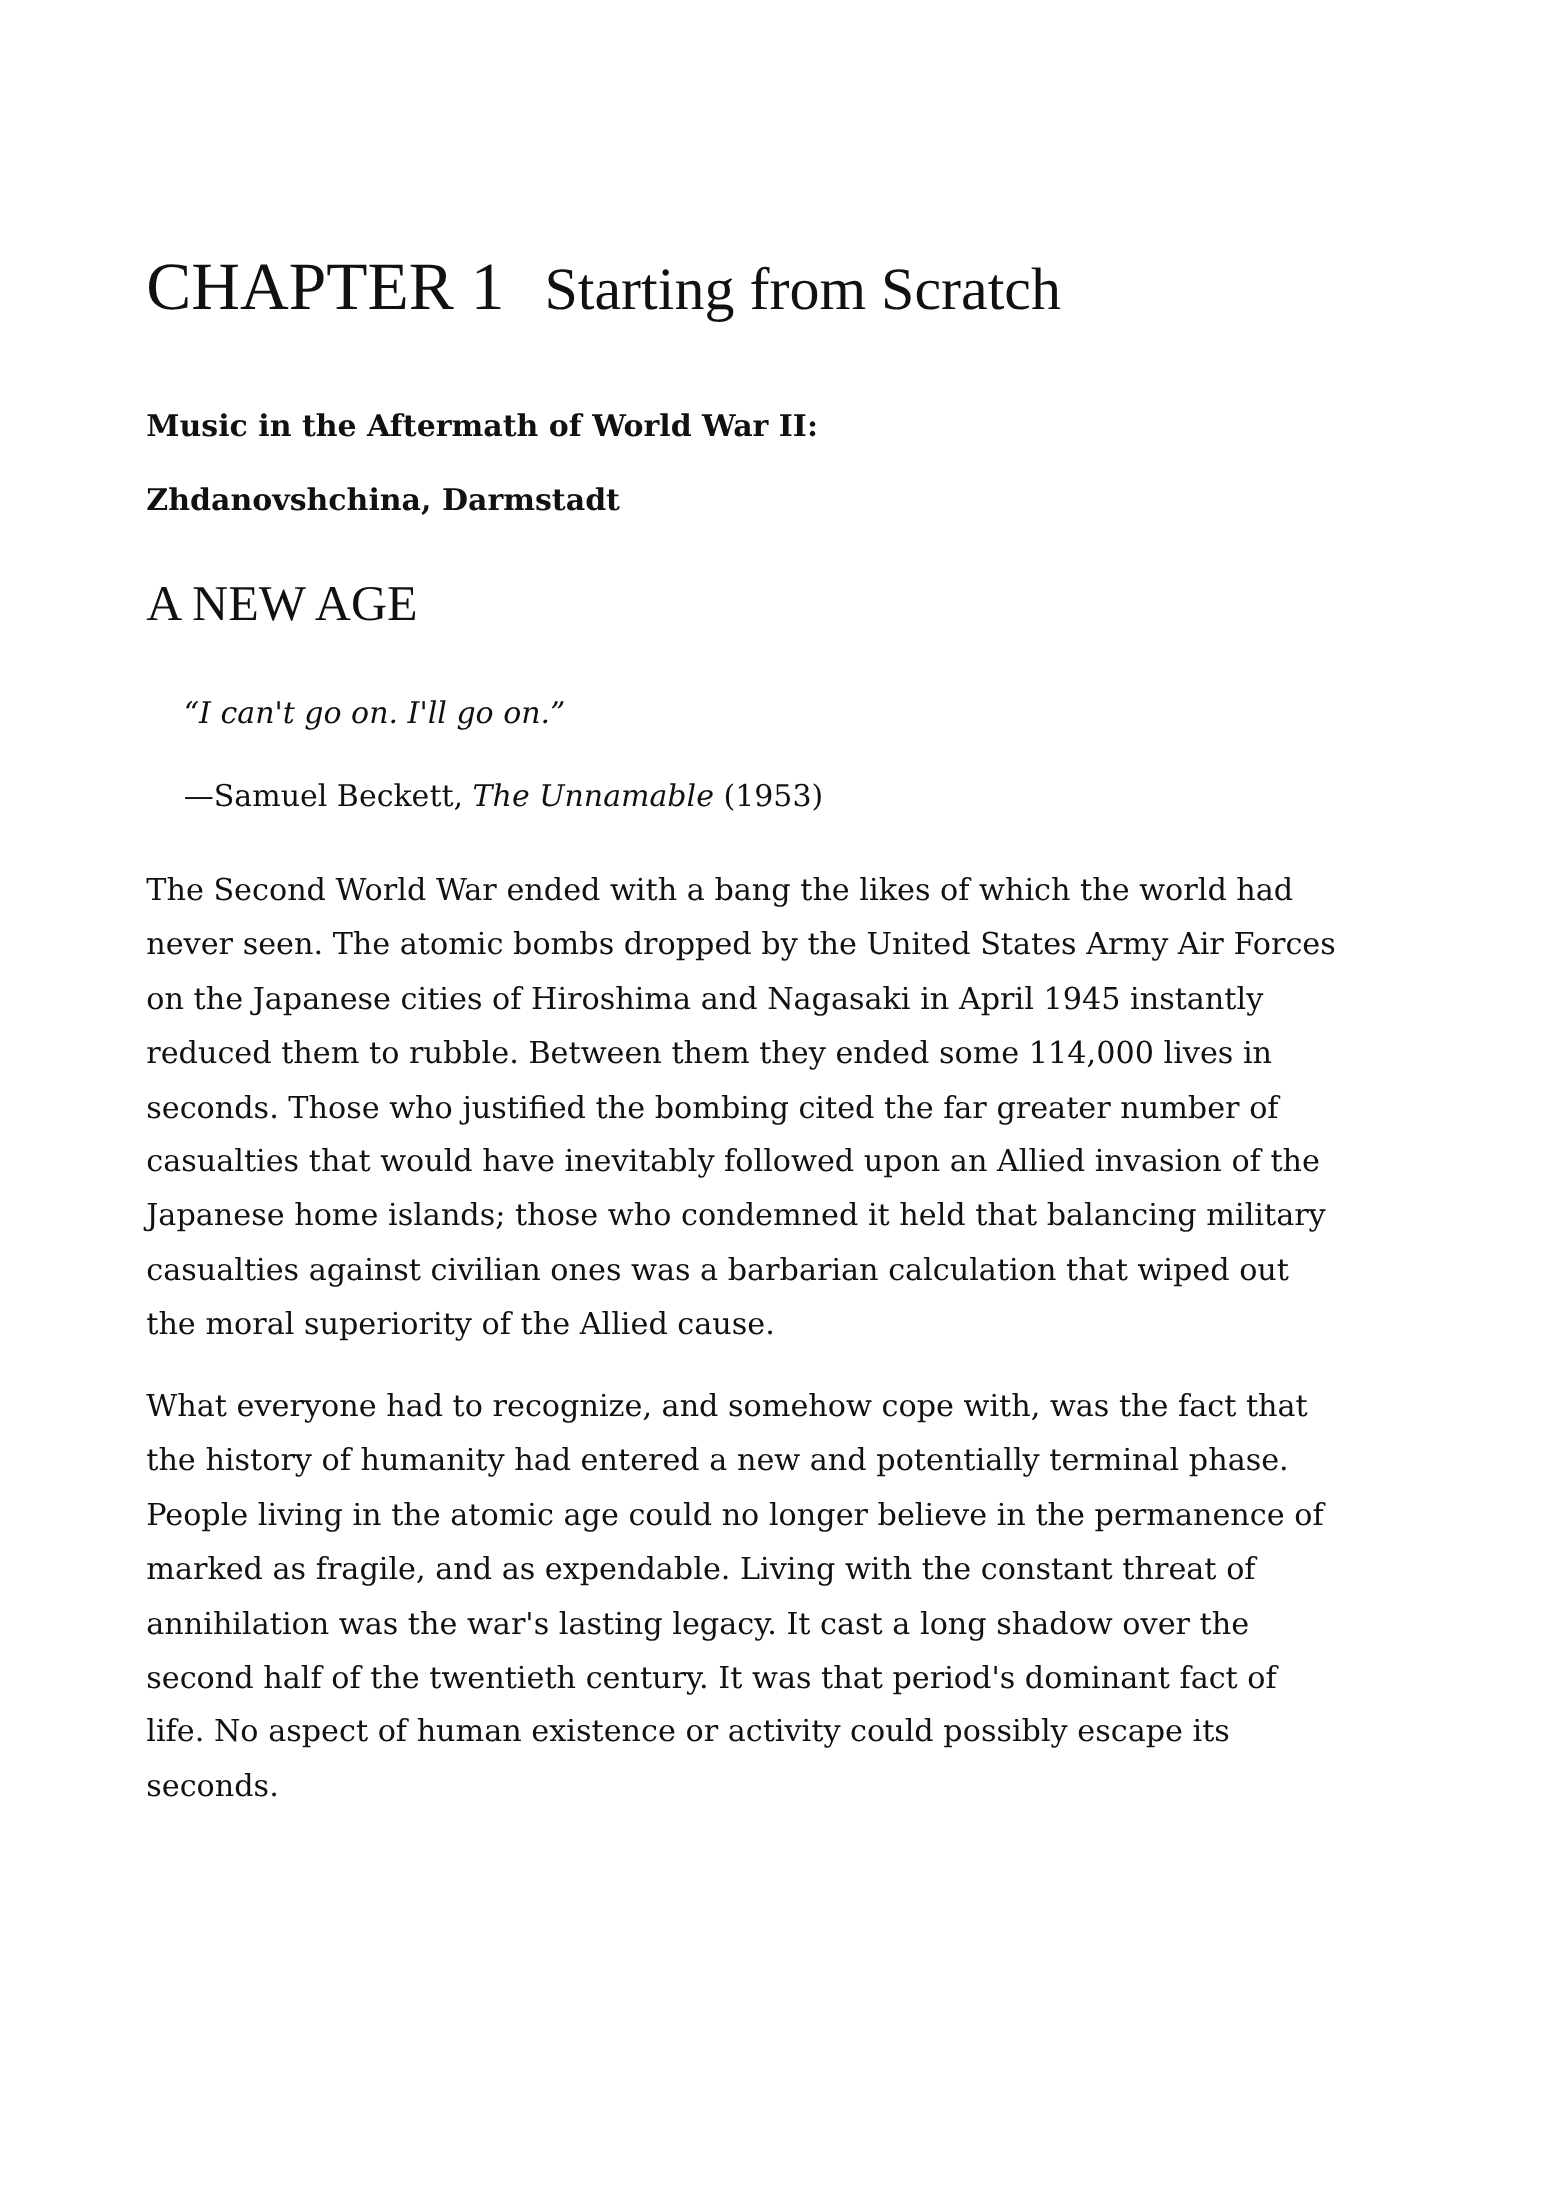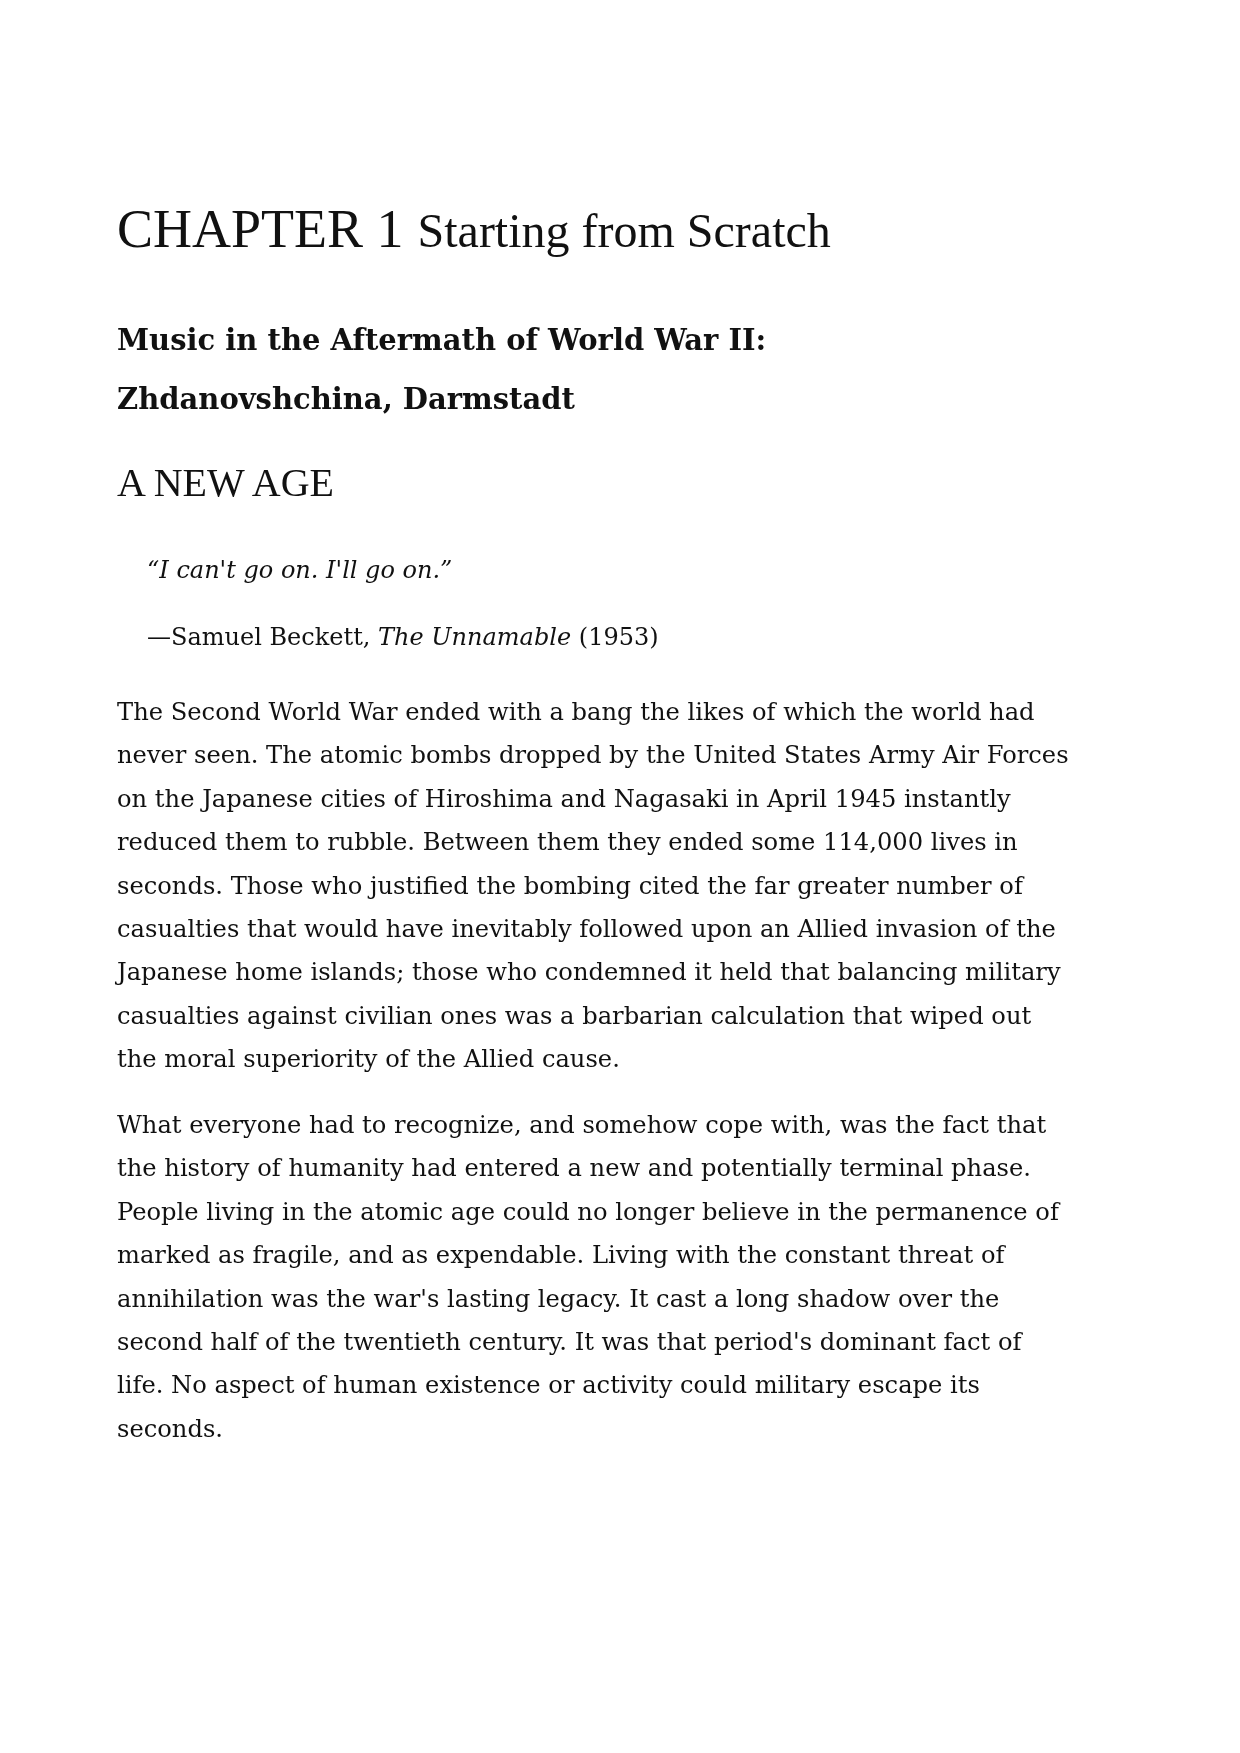--- a/index.html
+++ b/index.html
@@ -28,30 +28,30 @@
       font-family: "Liberation Serif", serif;
       font-weight: normal;
       white-space: nowrap;
       line-height: 1;
     }
     .chapter-label {
       font-size: 54px;
     }
     .chapter-name {
       font-size: 48px;
-      margin-left: 14px;
+      margin-left: 32px;
     }
     .subtitle {
       position: absolute;
       top: 311px;
       left: 0;
       margin: 0;
       font-family: "DejaVu Serif", serif;
       font-weight: bold;
-      font-size: 29px;
+      font-size: 24px;
       line-height: 59px;
       width: 1010px;
     }
     .subtitle span { display: block; white-space: nowrap; }
     .section-title {
       position: absolute;
       top: 463px;
       left: 0;
       margin: 0;
       font-family: "Liberation Serif", serif;
@@ -126,17 +126,17 @@
     <span class="line">the moral superiority of the Allied cause.</span>
   </p>
 
   <p class="para" id="para-2">
     <span class="line">What everyone had to recognize, and somehow cope with, was the fact that</span>
     <span class="line">the history of humanity had entered a new and potentially terminal phase.</span>
     <span class="line">People living in the atomic age could no longer believe in the permanence of</span>
     <span class="line">marked as fragile, and as expendable. Living with the constant threat of</span>
     <span class="line">annihilation was the war's lasting legacy. It cast a long shadow over the</span>
     <span class="line">second half of the twentieth century. It was that period's dominant fact of</span>
-    <span class="line">life. No aspect of human existence or activity could military escape its</span>
+    <span class="line">life. No aspect of human existence or activity could possibly escape its</span>
     <span class="line">seconds.</span>
   </p>
 
 </div>
 
 </body></html>

